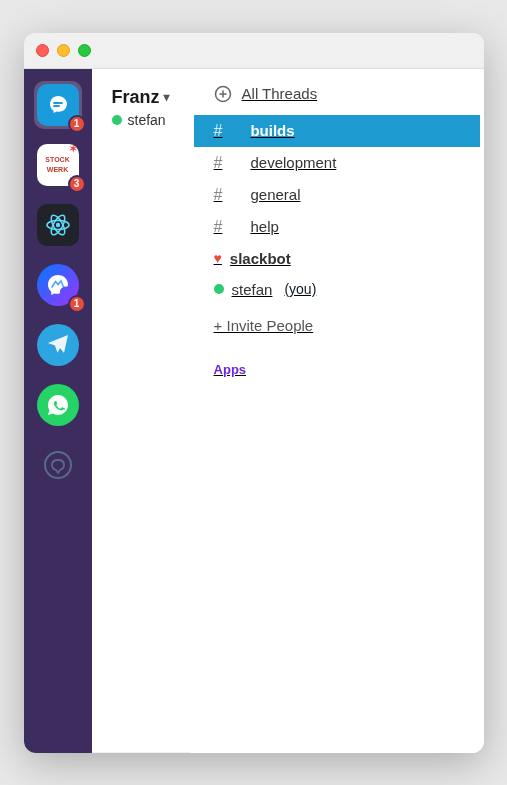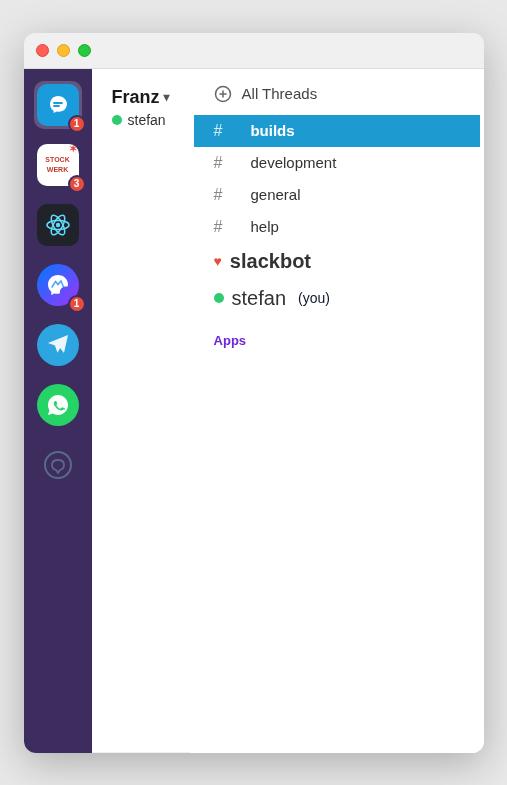--- a/index.html
+++ b/index.html
@@ -214,20 +214,21 @@
       height: 10px;
       border-radius: 50%;
       background: #2ecc71;
       flex-shrink: 0;
     }
 
     .main-content {
       flex: 1;
       overflow-y: auto;
       padding: 4px;
+      text-decoration: underline;
     }
 
     
     .all-threads {
       display: flex;
       align-items: center;
       gap: 10px;
       padding: 12px 20px;
       font-size: 15px;
       color: #444;
@@ -308,21 +309,21 @@
     .dm-status-dot.green { background: #2ecc71; }
     .dm-status-dot.heart { 
       background: none;
       color: #e74c3c;
       font-size: 14px;
       width: auto;
       height: auto;
     }
 
     .dm-name {
-      font-size: 20px;
+      font-size: 15px;
     }
 
     .dm-name.bold {
       font-weight: 700;
     }
 
     .dm-you {
       color: #0f172a;
       font-size: 14px;
       margin-left: 4px;
@@ -481,19 +482,22 @@
           <span class="dm-status-dot heart">♥</span>
           <span class="dm-name bold">slackbot</span>
         </div>
 
         <div class="dm-item">
           <span class="dm-status-dot green"></span>
           <span class="dm-name">stefan</span>
           <span class="dm-you">(you)</span>
         </div>
 
+        <div class="invite-item">
+          <span>+ Invite People</span>
+        </div>
 
         <div class="apps-section">Apps</div>
 
       </div>
     </div>
   </div>
 </div>
 
 </body></html>

